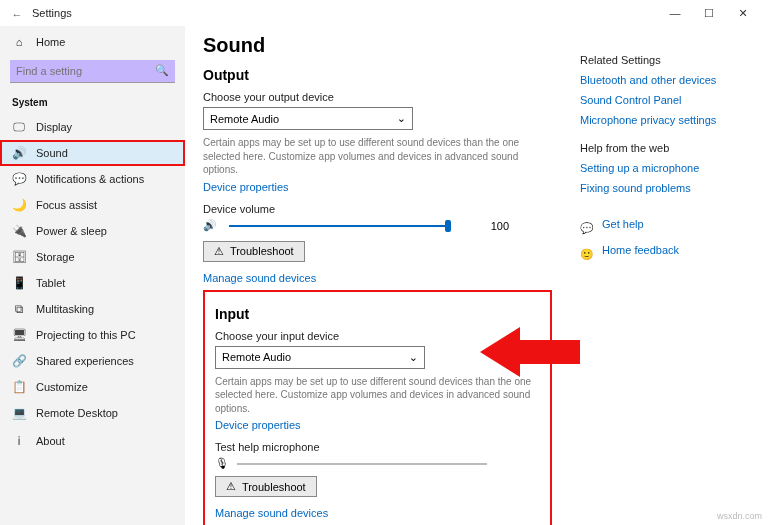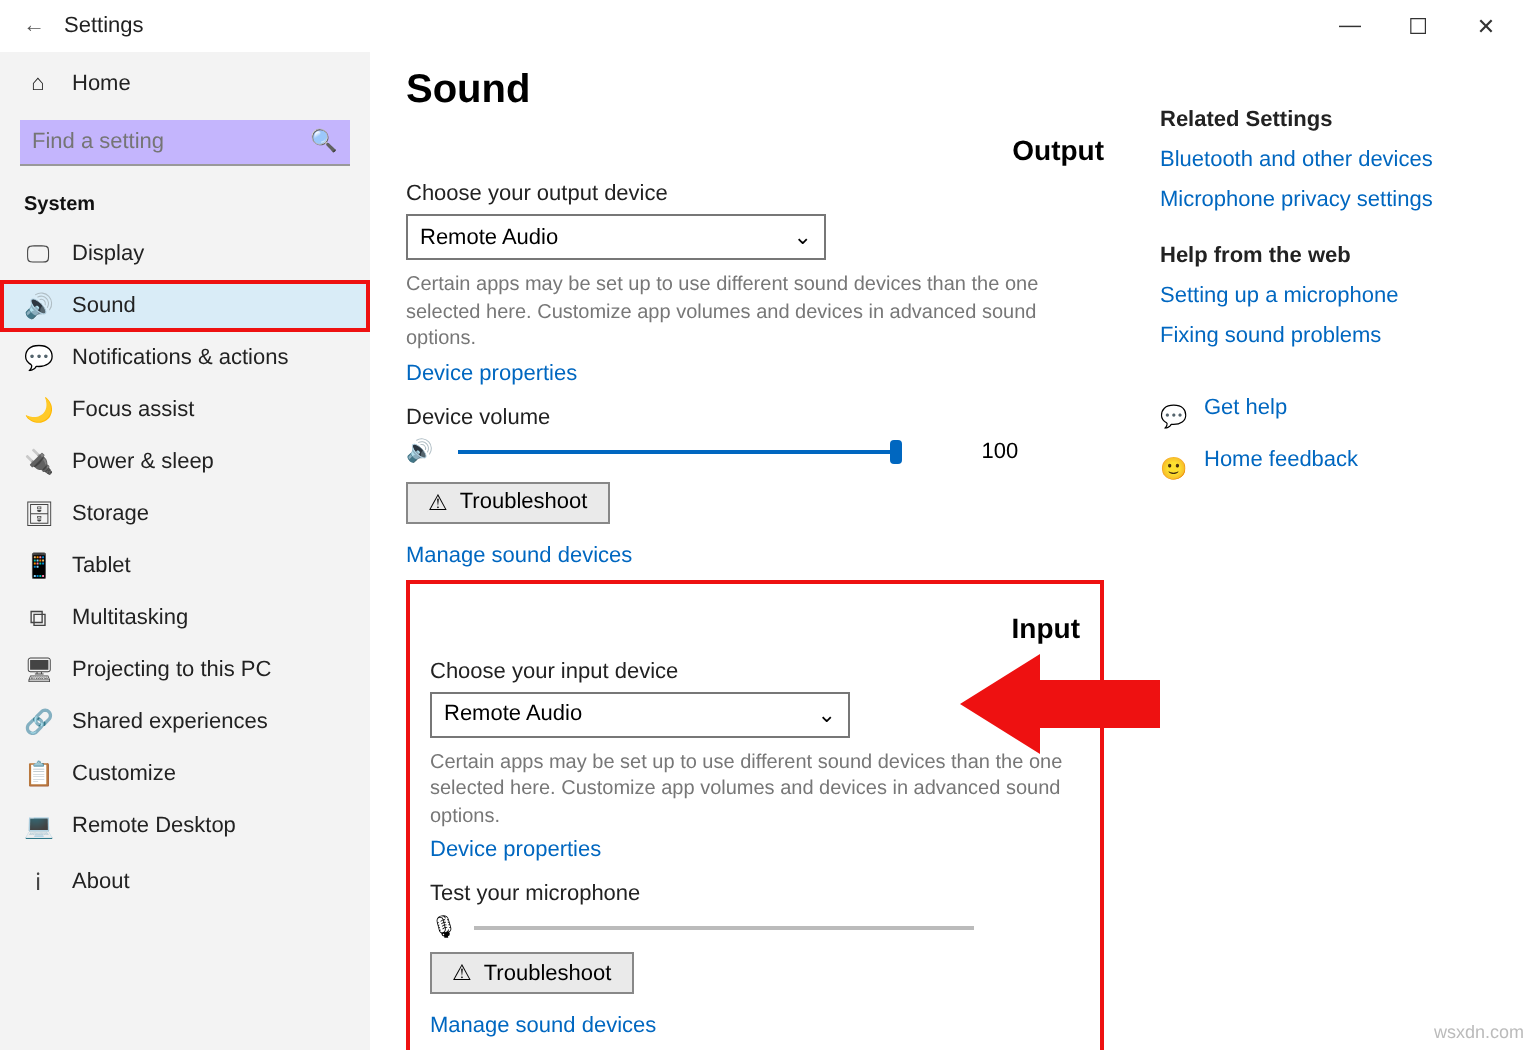--- a/index.html
+++ b/index.html
@@ -19,38 +19,38 @@
   .searchwrap .sicon { position: absolute; right: 6px; top: 4px; color: #666; }
   .group { font-size: 10px; font-weight: 600; padding: 8px 12px 6px; color: #111; }
   .nav { display: flex; flex-direction: column; }
   .nav-item { display: flex; align-items: center; gap: 10px; padding: 6px 12px; font-size: 11px; color: #222; cursor: pointer; }
   .nav-item .icon { width: 14px; text-align: center; color: #444; font-size: 12px; }
   .nav-item.selected { background: #d9ecf7; }
   .nav-item.hl { outline: 2px solid #e11; outline-offset: -2px; }
   .content { flex: 1; padding: 8px 18px 10px 18px; overflow: hidden; display: flex; gap: 28px; }
   .main { flex: 1; max-width: 360px; }
   h1 { font-size: 20px; font-weight: 600; margin-bottom: 10px; }
-  h2 { font-size: 14px; font-weight: 600; margin: 6px 0 8px; text-align: right; }
+  h2 { font-size: 14px; font-weight: 600; margin: 6px 0 8px; }
   .lbl { font-size: 11px; color: #222; margin-bottom: 4px; }
   .select { border: 1px solid #777; padding: 4px 6px; width: 210px; font-size: 11px; display: flex; justify-content: space-between; align-items: center; background: #fff; gap: 36px; }
   .helptext { font-size: 10px; color: #777; margin: 6px 0 4px; line-height: 1.35; max-width: 330px; }
   .link { color: #0067c0; font-size: 11px; cursor: pointer; }
   .slider-row { display: flex; align-items: center; gap: 12px; margin: 4px 0 8px; }
   .slider { position: relative; width: 220px; height: 14px; }
   .slider .track { position: absolute; top: 6px; left: 0; right: 0; height: 2px; background: #888; }
   .slider .fill { position: absolute; top: 6px; left: 0; width: 99%; height: 2px; background: #0067c0; }
   .slider .thumb { position: absolute; top: 1px; right: -2px; width: 6px; height: 12px; background: #0067c0; border-radius: 2px; }
   .btn { border: 1px solid #888; background: #eaeaea; padding: 3px 10px; font-size: 11px; display: inline-flex; align-items: center; gap: 6px; cursor: pointer; }
   .section-gap { margin-top: 10px; }
   .input-box { border: 2px solid #e11; padding: 8px 10px 6px; margin-top: 6px; position: relative; }
   .mic-row { display: flex; align-items: center; gap: 8px; margin: 4px 0 6px; }
   .mic-track { flex: 1; height: 2px; background: #bbb; max-width: 250px; }
   .arrow { position: absolute; top: 30px; right: -30px; pointer-events: none; }
   .aside { width: 170px; padding-top: 20px; }
-  .aside h3 { font-size: 11px; font-weight: 700; margin-bottom: 8px; color: #222; }
+  .aside h3 { font-size: 11px; font-weight: 400; margin-bottom: 8px; color: #222; }
   .aside .link { display: block; margin-bottom: 8px; font-size: 11px; }
   .aside .hiconrow { display: flex; align-items: center; gap: 8px; margin-bottom: 6px; }
   .aside .hiconrow .icon { width: 14px; color: #555; }
   .watermark { position: absolute; right: 6px; bottom: 4px; font-size: 9px; color: #bbb; }
 </style>
 </head>
 <body>
 
 <div class="window">
   <div class="titlebar">
@@ -161,36 +161,37 @@
             <polygon points="0,30 40,5 40,18 100,18 100,42 40,42 40,55" fill="#e11"></polygon>
           </svg>
           <h2>Input</h2>
           <div class="lbl">Choose your input device</div>
           <div class="select">
             <span>Remote Audio</span>
             <span>⌄</span>
           </div>
           <div class="helptext">Certain apps may be set up to use different sound devices than the one selected here. Customize app volumes and devices in advanced sound options.</div>
           <div class="link">Device properties</div>
-          <div class="lbl section-gap">Test your microphone</div>
+          <div class="lbl section-gap">Test help microphone</div>
           <div class="mic-row">
             <span>🎙</span>
             <div class="mic-track"></div>
           </div>
           <div class="btn">
             <span>⚠</span>
             <span>Troubleshoot</span>
           </div>
           <div class="link section-gap">Manage sound devices</div>
         </div>
       </div>
 
       <div class="aside">
         <h3>Related Settings</h3>
         <span class="link">Bluetooth and other devices</span>
+        <span class="link">Sound Control Panel</span>
         <span class="link">Microphone privacy settings</span>
         <h3 style="margin-top:16px;">Help from the web</h3>
         <span class="link">Setting up a microphone</span>
         <span class="link">Fixing sound problems</span>
         <div style="height:16px;"></div>
         <div class="hiconrow">
           <span class="icon">💬</span>
           <span class="link">Get help</span>
         </div>
         <div class="hiconrow">

